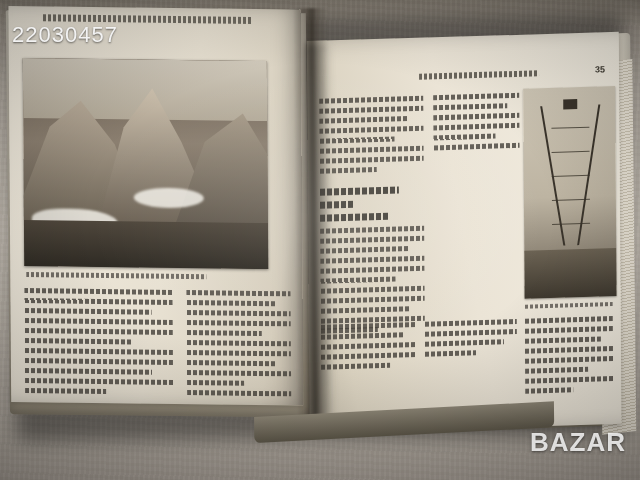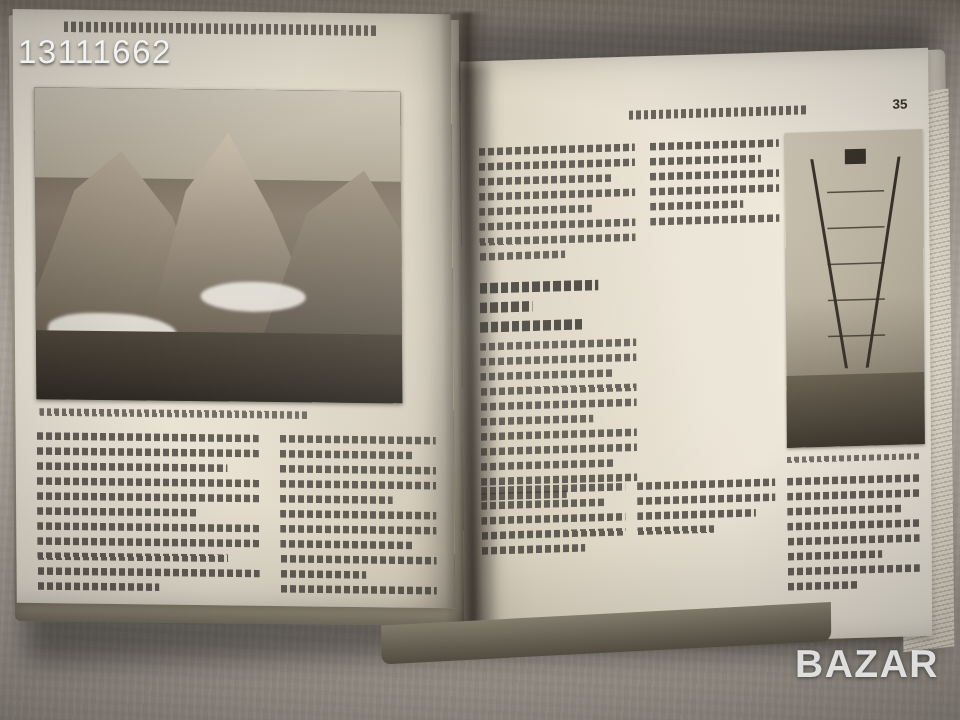--- a/index.html
+++ b/index.html
@@ -336,18 +336,18 @@
 
     </div>
 
     <div class="gutter"></div>
     <div class="curl"></div>
     <div class="cover"></div>
   </div>
 
   <div class="bg-vignette"></div>
 
-  <div class="wm-id">13111662</div>
+  <div class="wm-id">22030457</div>
   <div class="wm-brand">
     <span>BAZAR</span>
   </div>
 
 </div>
 
 </body></html>

